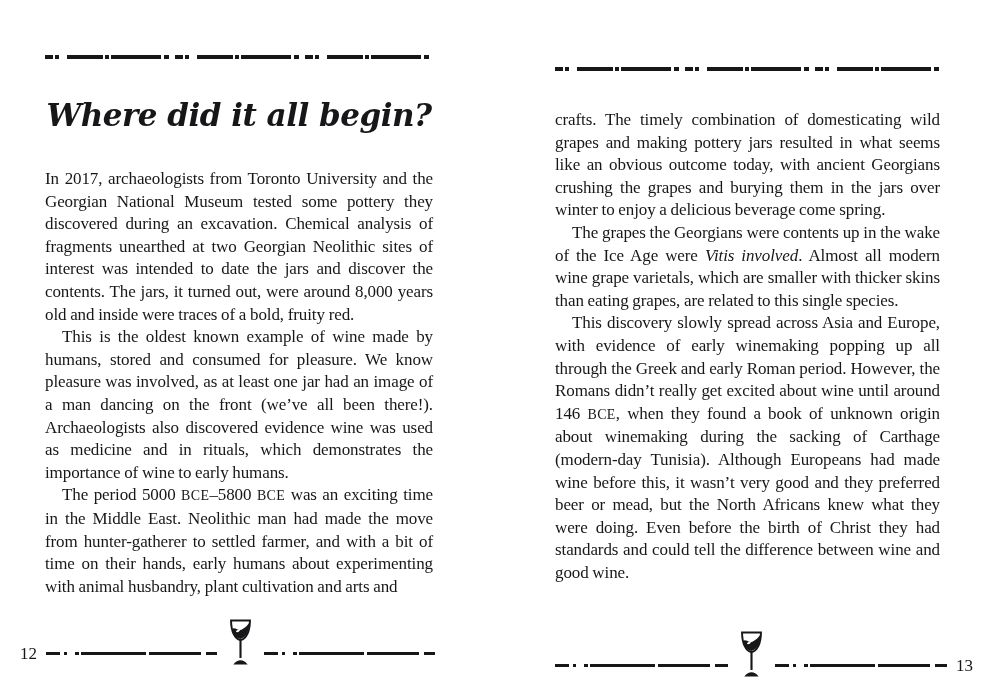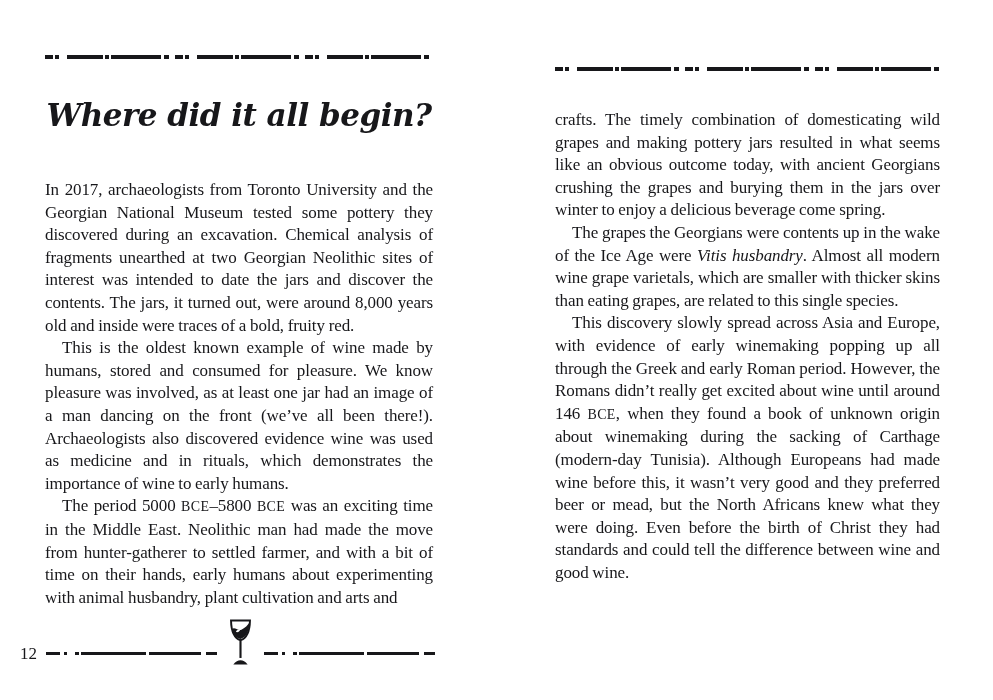--- a/index.html
+++ b/index.html
@@ -37,21 +37,21 @@
     font-size: 31px; letter-spacing: -0.5px;
     color: #17171a;
   }
 
   .body-text {
     position: absolute;
     font-size: 17px; line-height: 22.6px;
     text-align: justify;
     letter-spacing: -0.1px; word-spacing: -0.4px;
   }
-  .page.left  .body-text { top: 168px; left: 45px; right: 64px; margin-top: 11px; }
+  .page.left  .body-text { top: 168px; left: 45px; right: 64px; }
   .page.right .body-text { top: 97px;  left: 58px; right: 53px; }
   .body-text p { margin: 0; }
   .body-text p.indent { text-indent: 17px; }
   .em { font-style: italic; }
   .sc { font-size: 0.82em; letter-spacing: 0.4px; }
 
   
   .footer {
     position: absolute; top: 627px; height: 48px;
     display: flex; align-items: center; gap: 9px;
@@ -97,18 +97,32 @@
         </svg>
       </span>
       <span class="rule-footer"></span>
     </div>
   </section>
 
   <section class="page right">
     <div class="rule-top"></div>
     <div class="body-text">
         <p><span>crafts. The timely combination of domesticating wild grapes and making pottery jars resulted in what seems like an obvious outcome today, with ancient Georgians crushing the grapes and burying them in the jars over winter to enjoy a delicious beverage come spring.</span></p>
-        <p class="indent"><span>The grapes the Georgians were contents up in the wake of the Ice Age were </span><span class="em">Vitis husbandry</span><span>. Almost all modern wine grape varietals, which are smaller with thicker skins than eating grapes, are related to this single species.</span></p>
+        <p class="indent"><span>The grapes the Georgians were contents up in the wake of the Ice Age were </span><span class="em">Vitis involved</span><span>. Almost all modern wine grape varietals, which are smaller with thicker skins than eating grapes, are related to this single species.</span></p>
         <p class="indent"><span>This discovery slowly spread across Asia and Europe, with evidence of early winemaking popping up all through the Greek and early Roman period. However, the Romans didn’t really get excited about wine until around 146 </span><span class="sc">BCE</span><span>, when they found a book of unknown origin about winemaking during the sacking of Carthage (modern-day Tunisia). Although Europeans had made wine before this, it wasn’t very good and they preferred beer or mead, but the North Africans knew what they were doing. Even before the birth of Christ they had standards and could tell the difference between wine and good wine.</span></p>
       </div>
+    <div class="footer">
+      <span class="rule-footer"></span>
+      <span class="glass">
+        <svg viewBox="0 0 30 48" width="29" height="47" aria-hidden="true">
+          <path d="M5.2 1.2 C5.4 11.5 8.2 19.5 15 21.6 C21.8 19.5 24.6 11.5 24.8 1.2 Z" fill="none" stroke="#17171a" stroke-width="2"></path>
+          <path d="M6.1 10.2 C9.5 7.4 11.8 12.8 16.4 10.6 C19.8 9 22.4 6.2 24.2 3.4 L24.4 5.2 C23.6 12.6 21 18.6 15 20.4 C10.2 18.9 7.3 15.2 6.1 10.2 Z" fill="#17171a"></path>
+          <path d="M10.2 12.6 C11.4 10.9 13.2 10.4 14.6 11.4 C13.1 13.5 11.2 14.1 10.2 12.6 Z" fill="#ffffff"></path>
+          <rect x="13.9" y="21.5" width="2.2" height="18.5" fill="#17171a"></rect>
+          <path d="M7.6 46.8 C10 43.6 12.4 42.4 15 42.4 C17.6 42.4 20 43.6 22.4 46.8 Z" fill="#17171a"></path>
+        </svg>
+      </span>
+      <span class="rule-footer"></span>
+      <span class="pgnum">13</span>
+    </div>
   </section>
 
 </div>
 
 </body></html>

